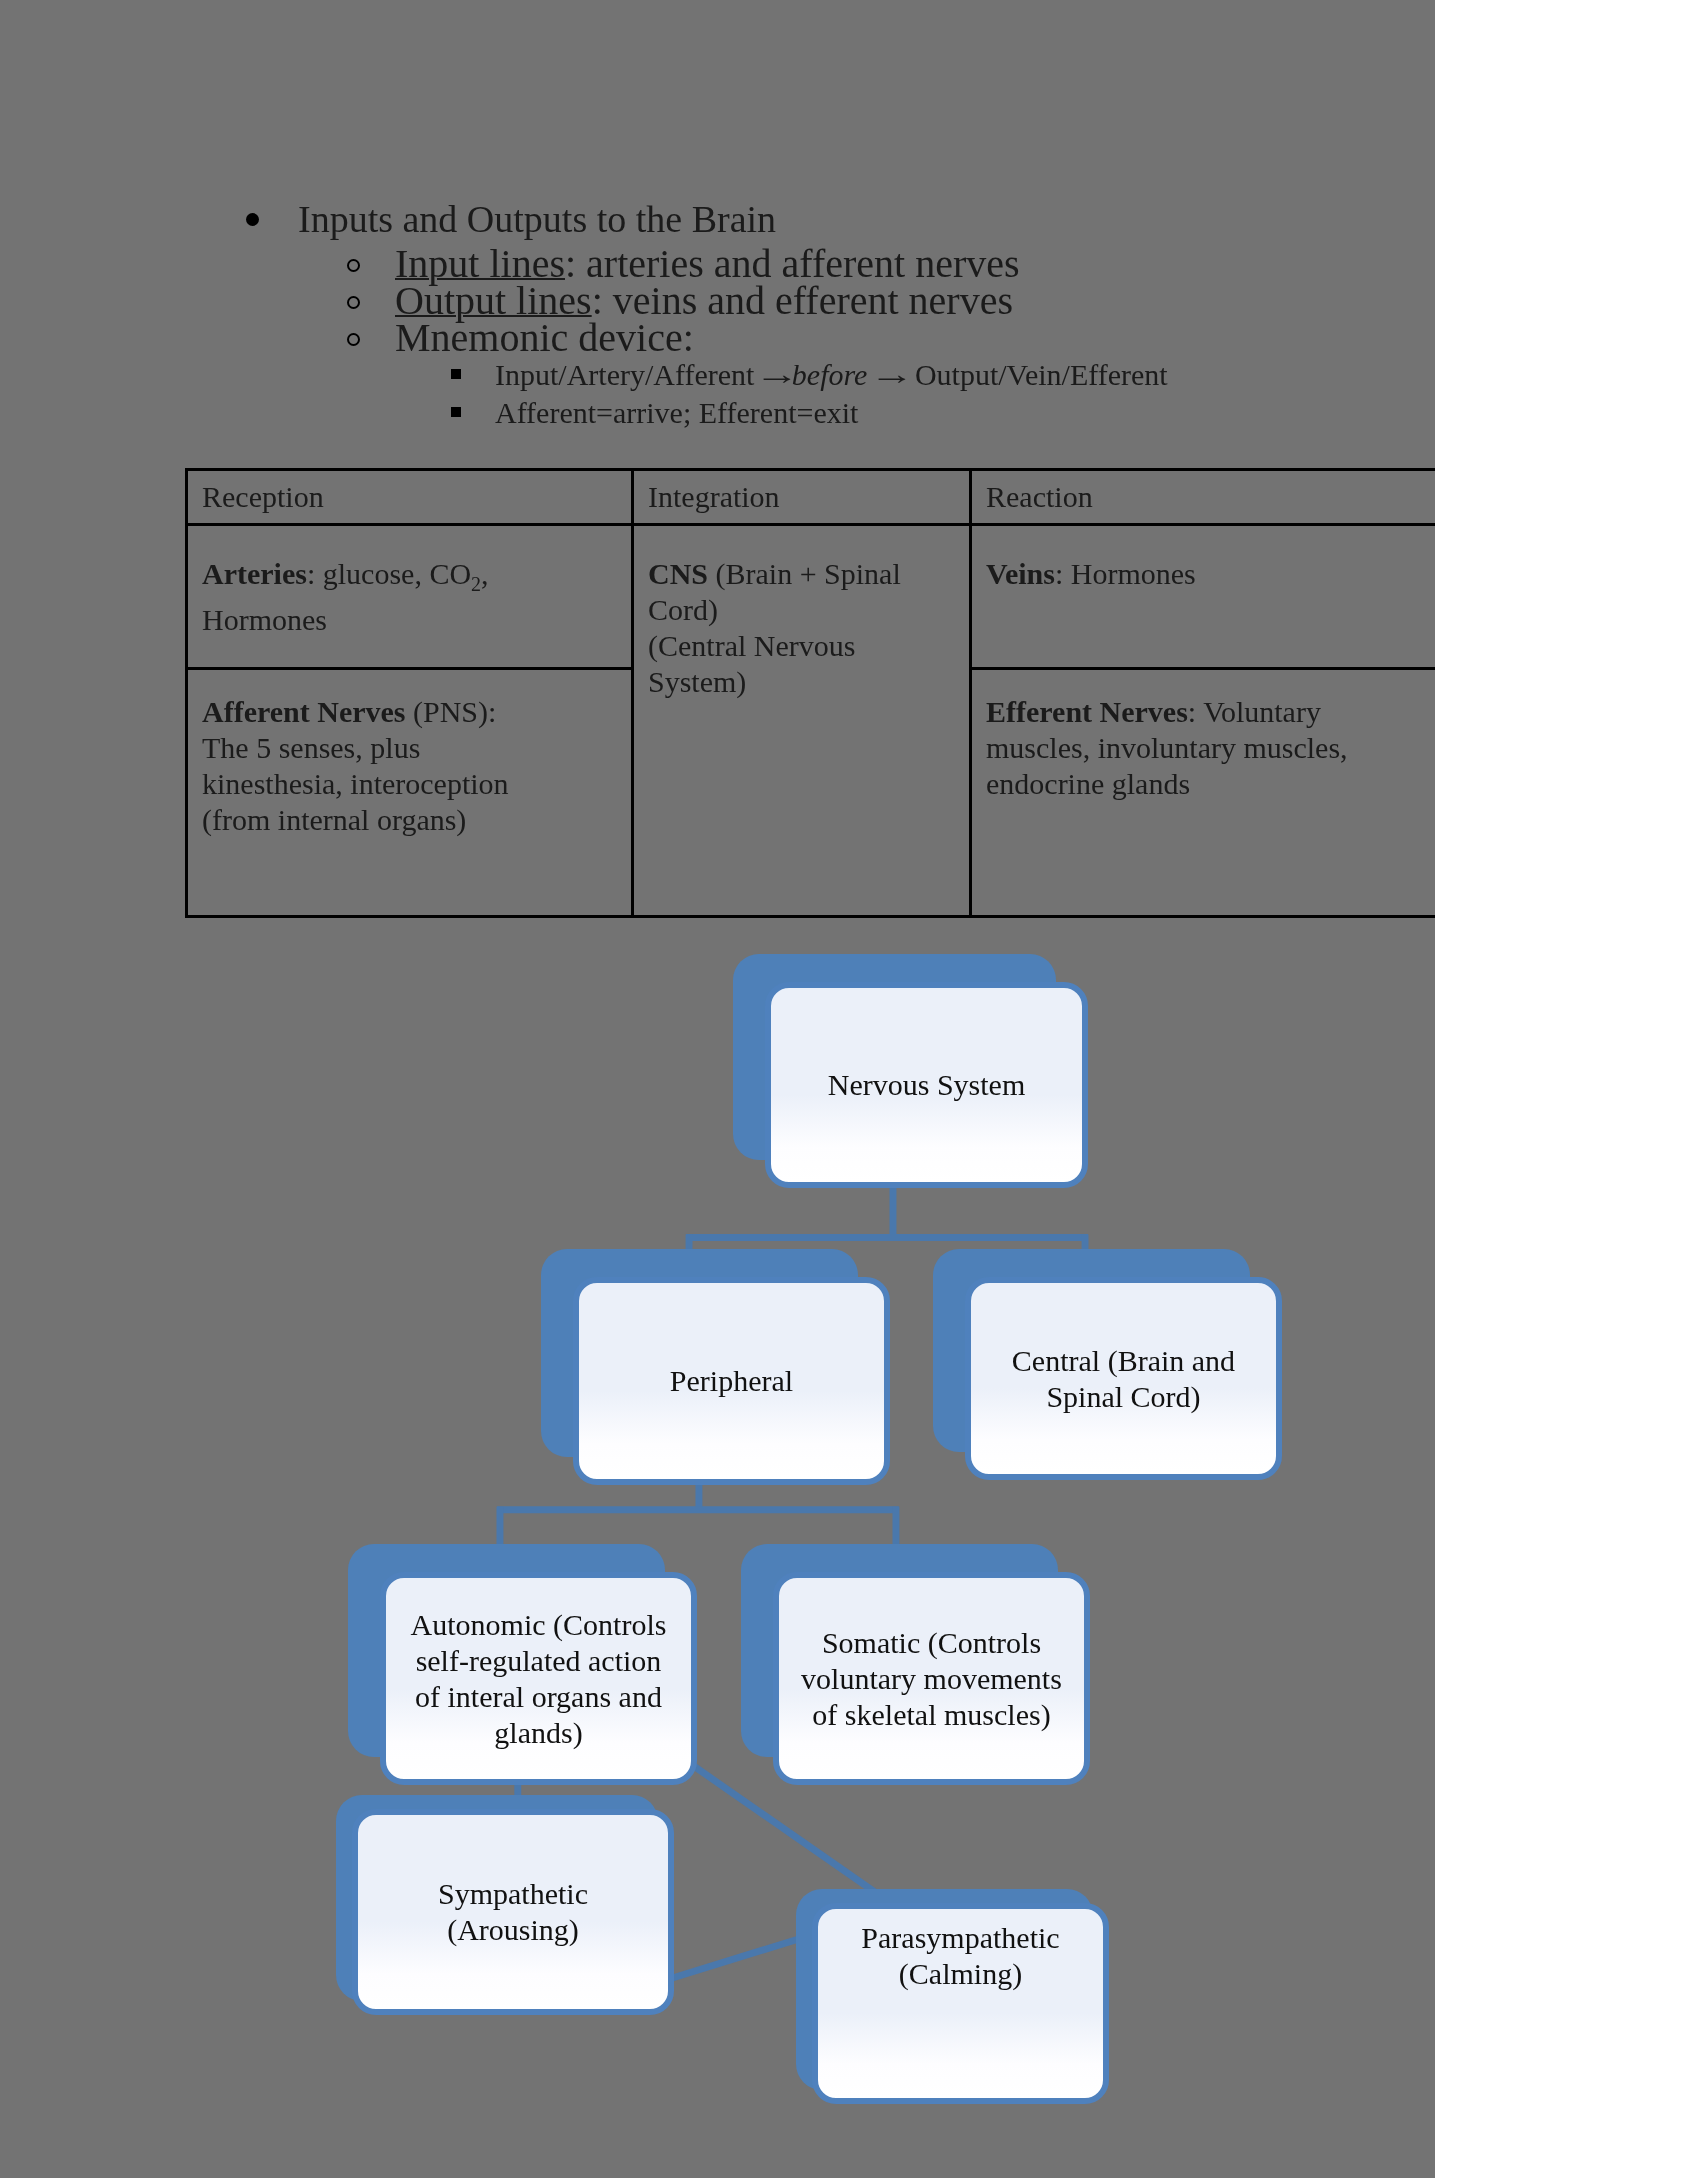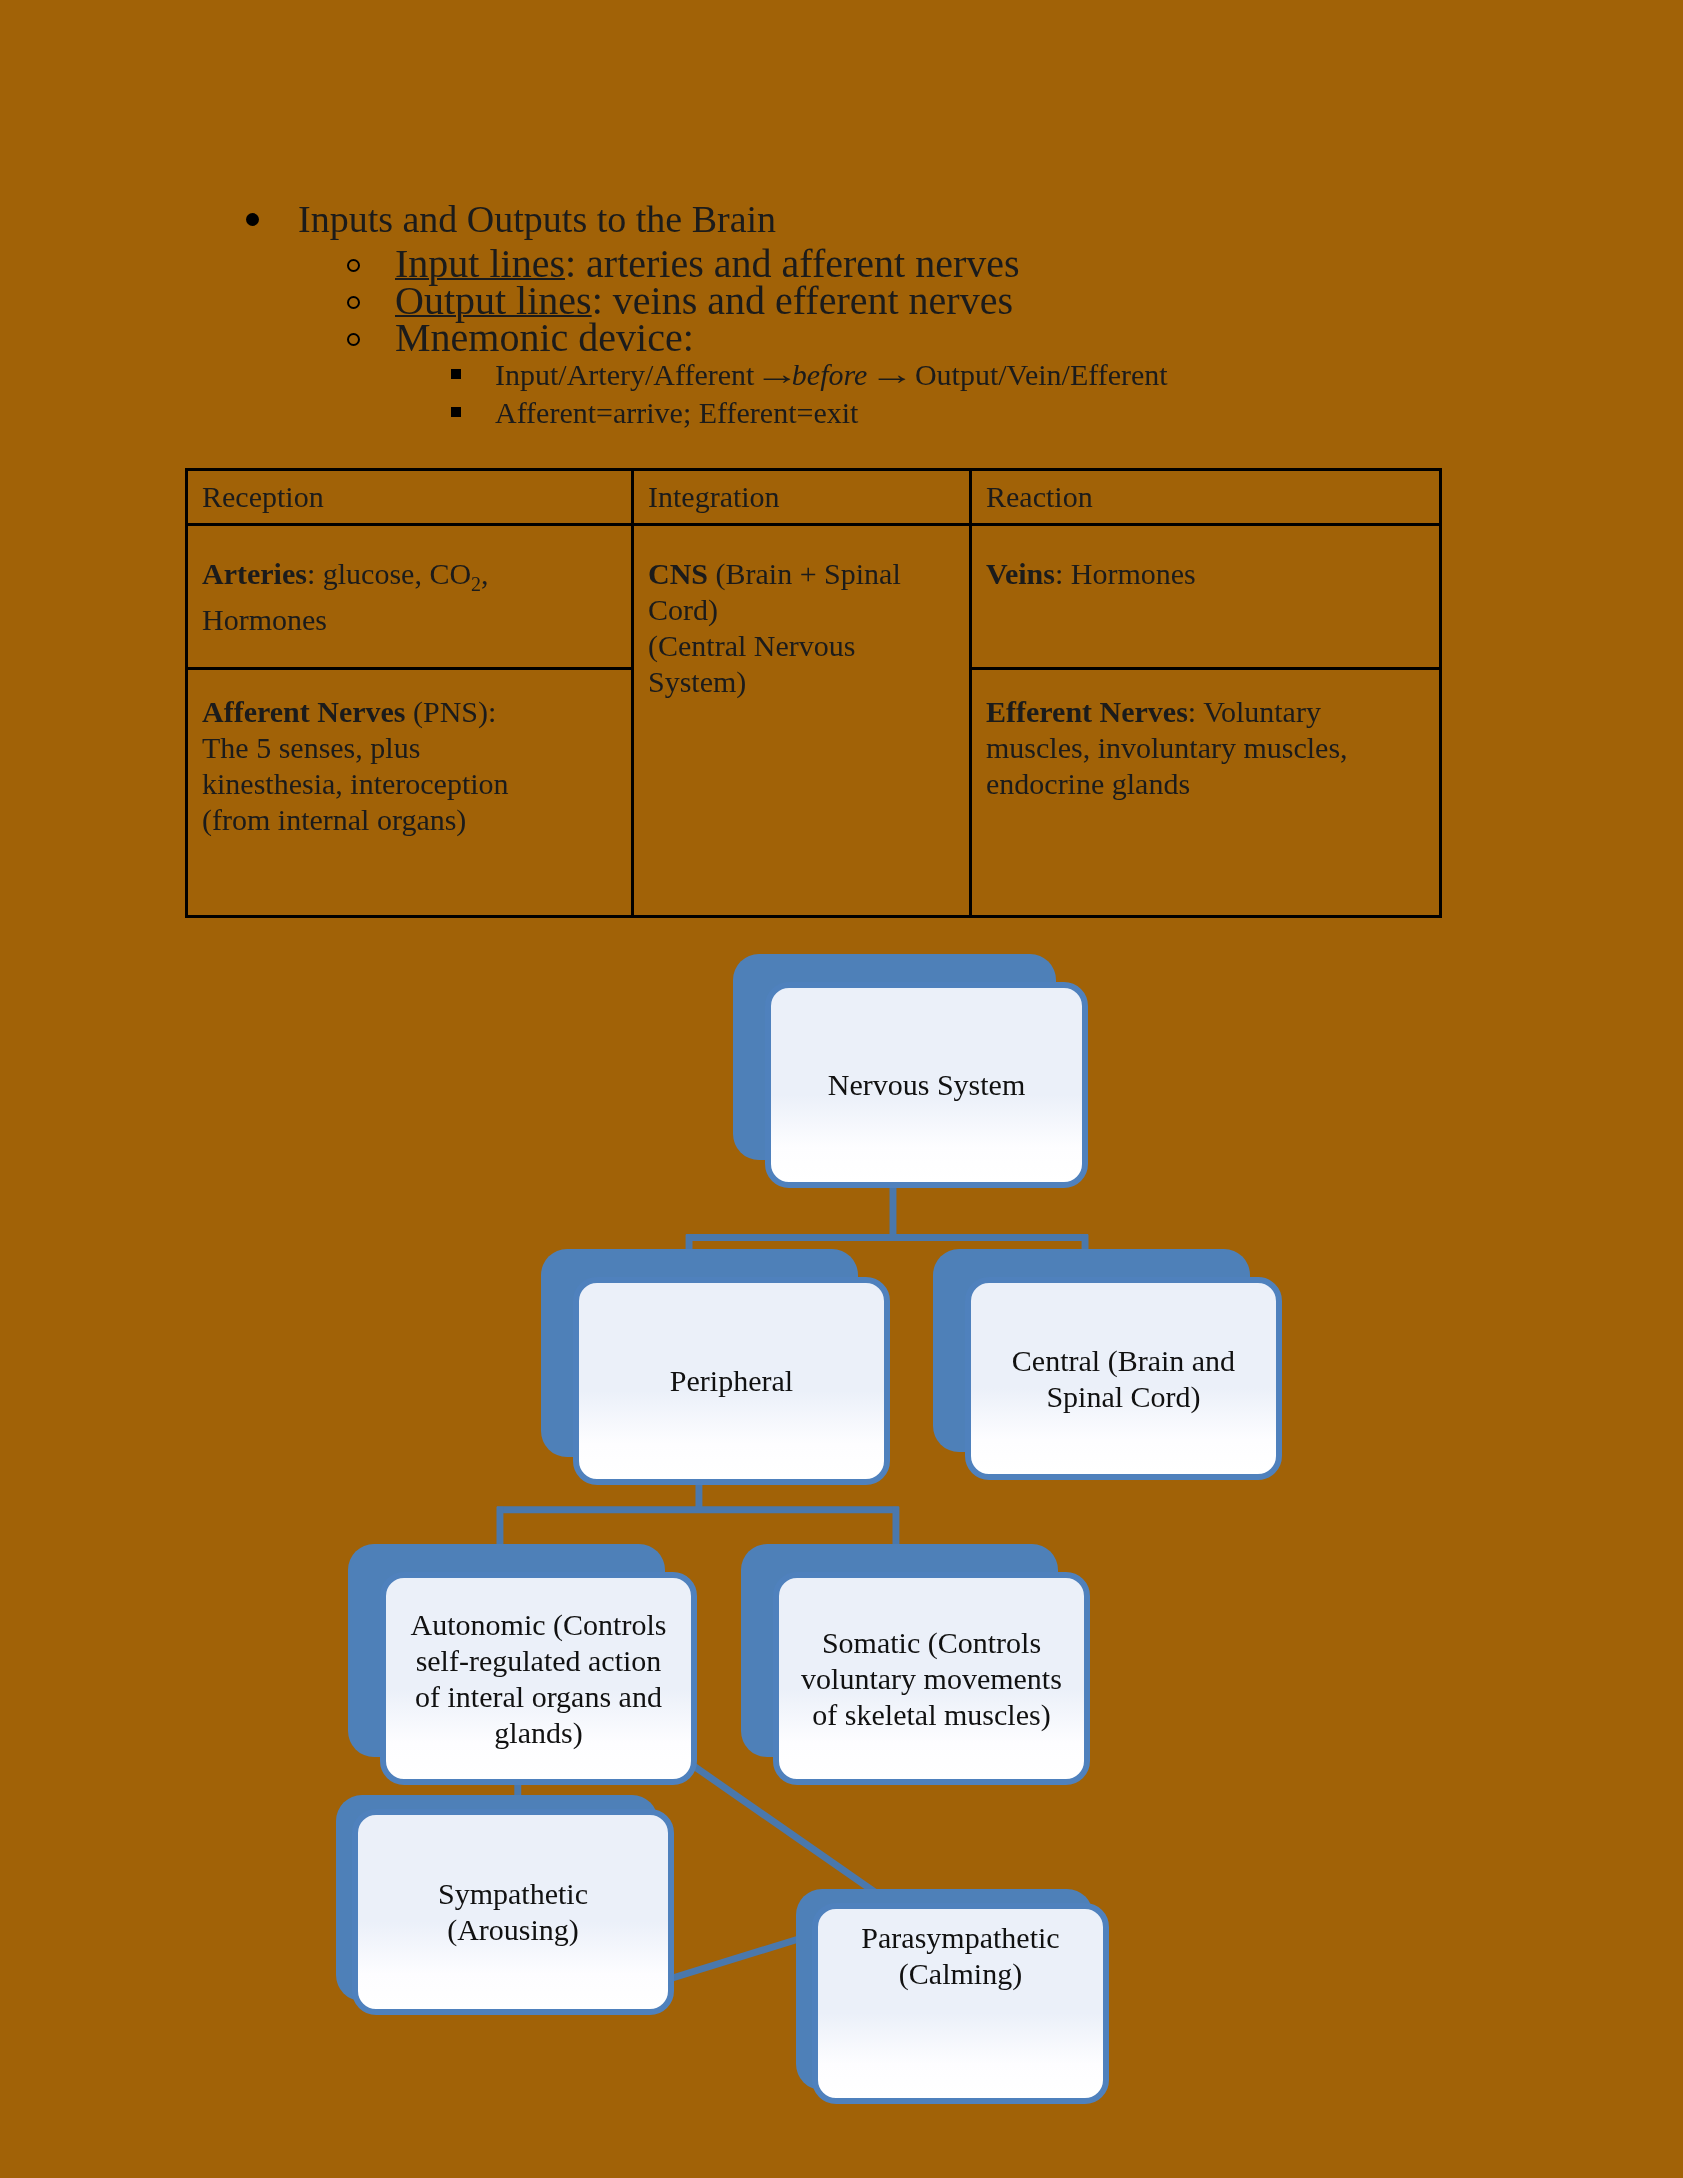--- a/index.html
+++ b/index.html
@@ -3,21 +3,21 @@
 <meta charset="utf-8">
 <style>
   :root{
     --shadow:#4e80b8;
     --border:#4f81bd;
     --fill:#ebf0f9;
     --conn:#4a78ac;
   }
   html,body{margin:0;padding:0;background:#fff;}
   .page{
-    position:relative;width:1683px;height:2178px;background:#a16207;overflow:hidden;
+    position:relative;width:1435px;height:2178px;background:#737373;overflow:hidden;
     font-family:"Liberation Serif","DejaVu Serif",serif;color:#1b1b1b;
   }
 
   
   .notes{position:absolute;top:194px;left:0;right:0;}
   .l1{padding-left:246px;font-size:38px;line-height:51px;white-space:nowrap;}
   .l2{padding-left:347px;font-size:40px;line-height:37px;white-space:nowrap;}
   .l3{padding-left:451px;font-size:30px;line-height:38px;white-space:nowrap;}
   .mk-dot{display:inline-block;width:13px;height:13px;background:#000;border-radius:50%;
     margin-right:39px;position:relative;top:-6px;}

